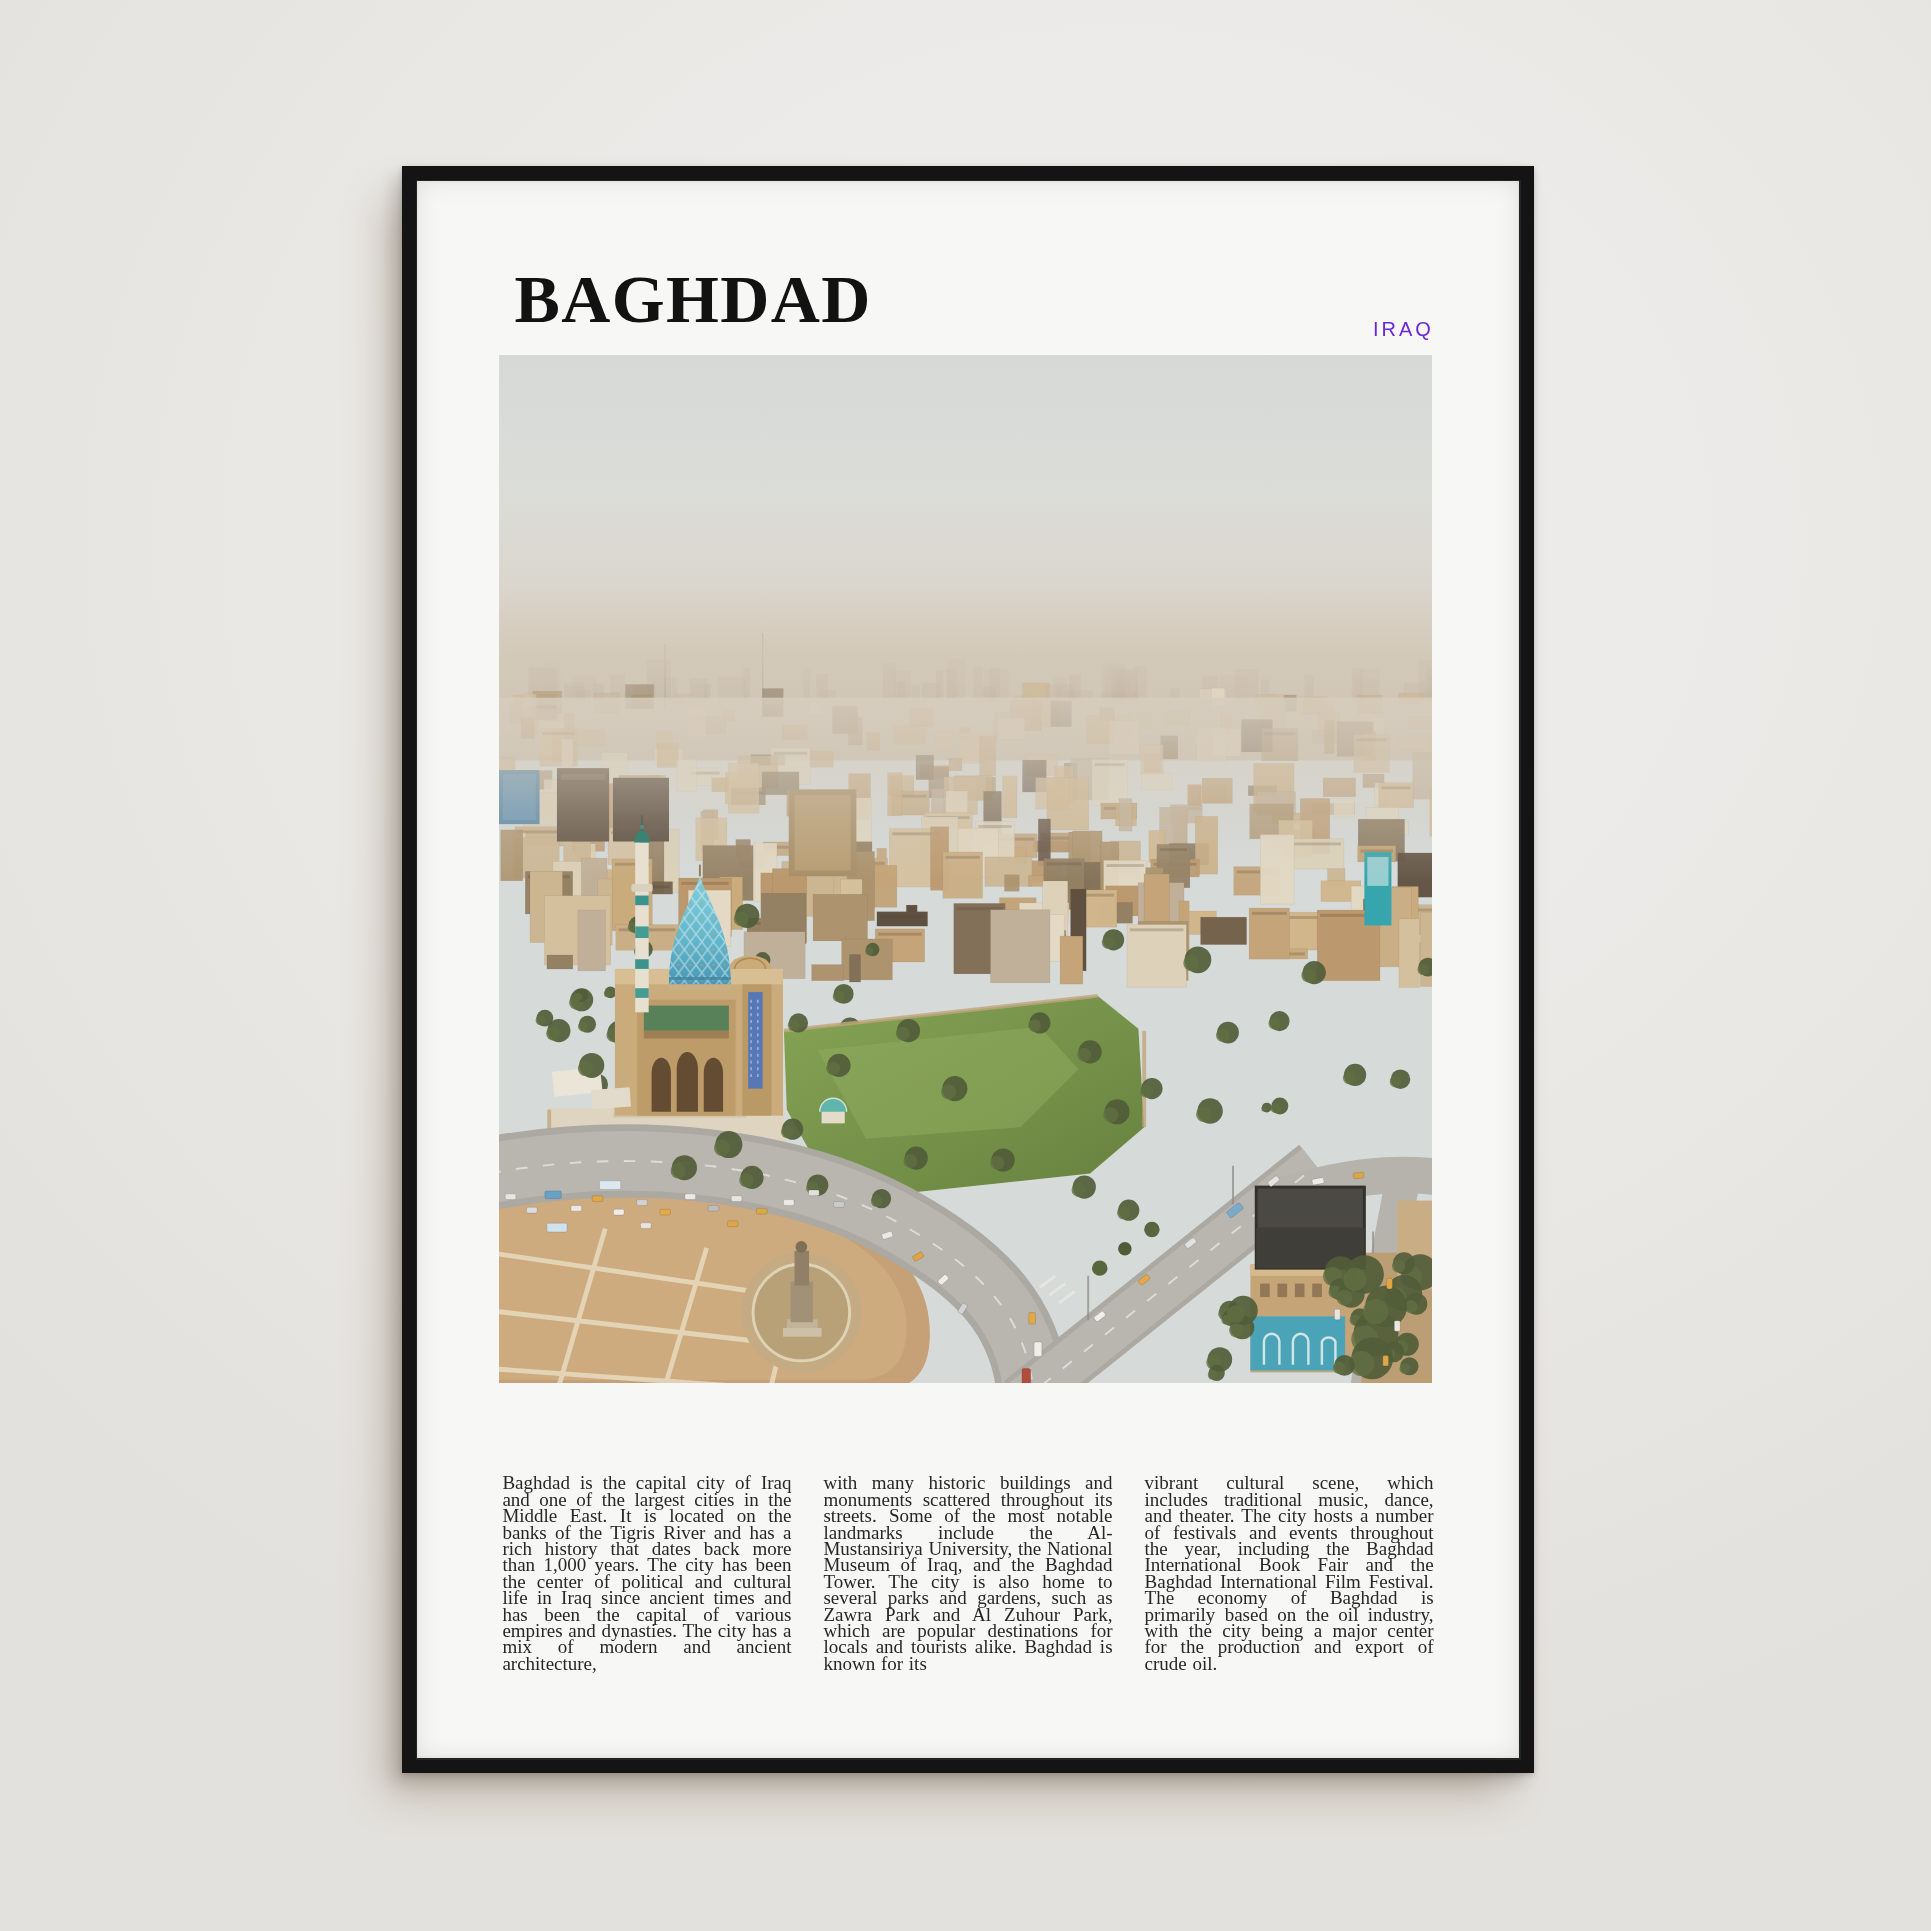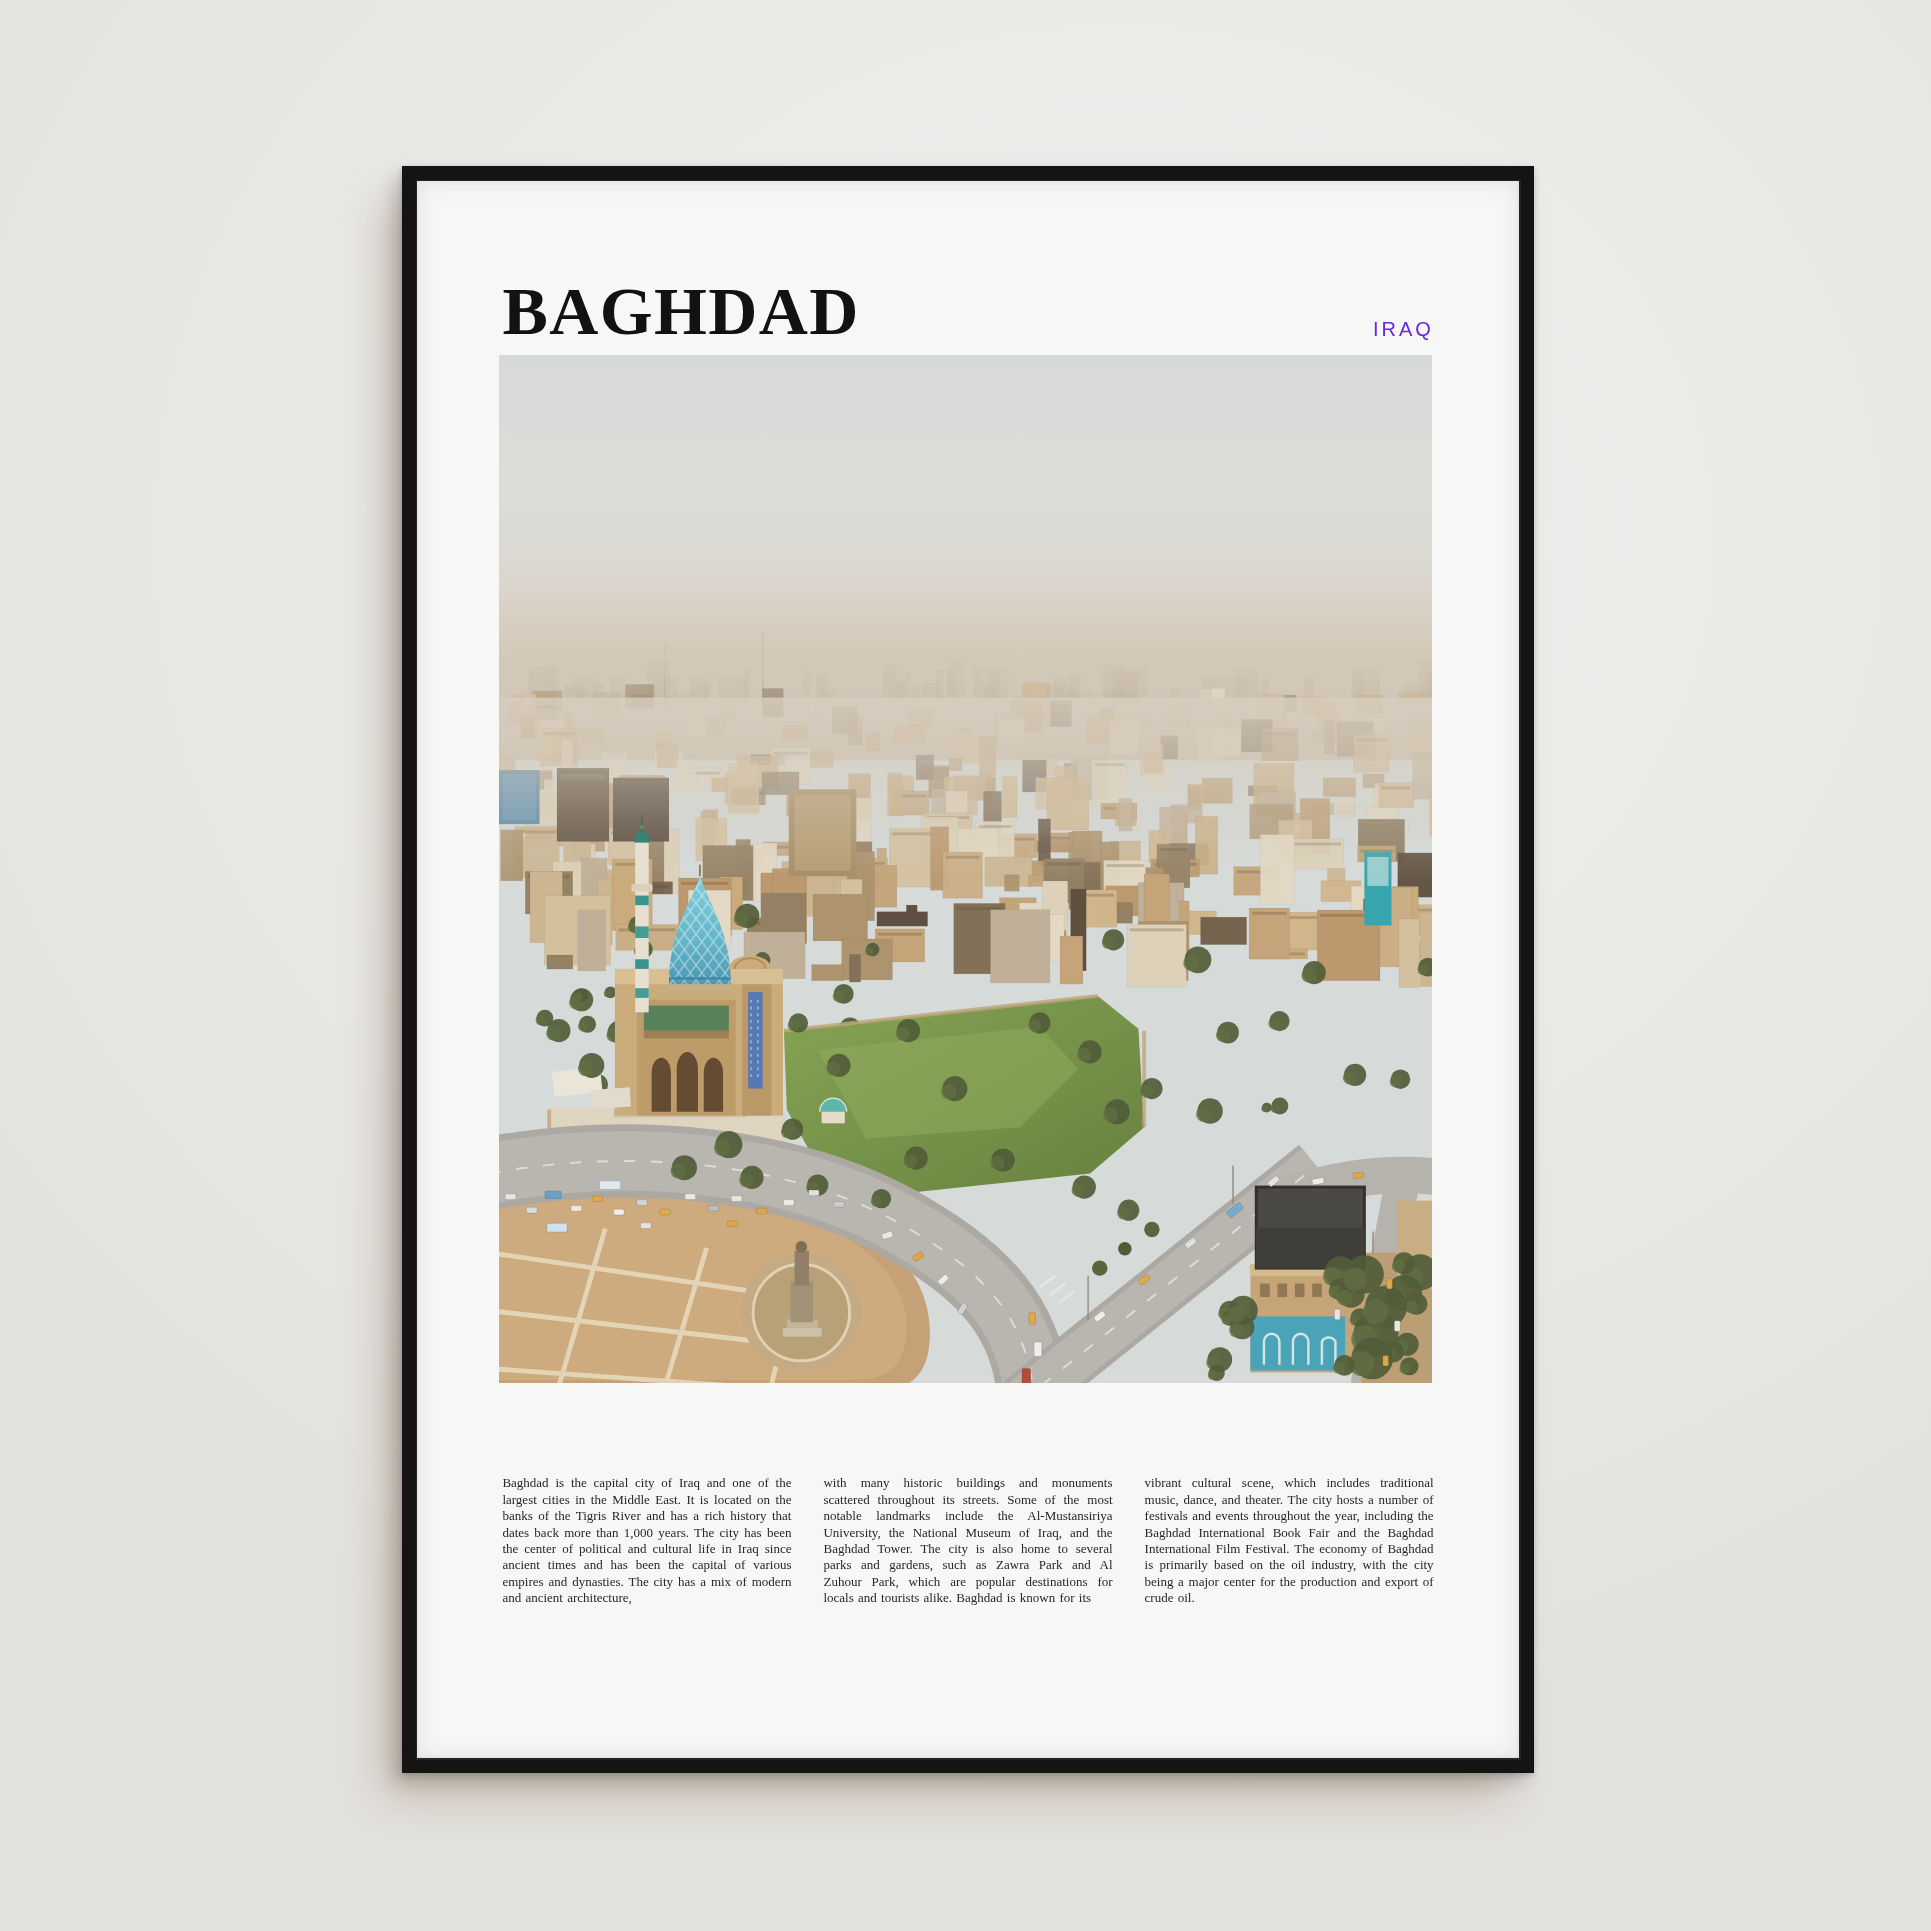--- a/index.html
+++ b/index.html
@@ -23,21 +23,21 @@
   }
   .poster{
     position:relative;width:100%;height:100%;background:#f7f7f6;
     box-shadow:inset 0 0 25px rgba(40,40,45,.10), inset 0 0 3.9px rgba(0,0,0,.08);
   }
   .title-row{
     position:absolute;left:85px;right:85px;top:91px;height:73px;
     display:flex;justify-content:space-between;align-items:flex-end;
   }
   .city-title{
-    margin:0;font-family:"Liberation Serif", serif;font-weight:700;
+    margin:12px;font-family:"Liberation Serif", serif;font-weight:700;
     font-size:68px;line-height:68px;letter-spacing:1.4px;color:#121212;
   }
   .country-label{
     font-family:"Liberation Sans", sans-serif;font-weight:400;
     font-size:20px;line-height:20px;letter-spacing:2.9px;color:#6d28d9;
     padding-bottom:6.8px;
   }
   .photo-wrap{
     position:absolute;left:82px;top:174px;width:933px;height:1028px;overflow:hidden;
     background:#d5dcdc;
@@ -51,21 +51,21 @@
     font-family:"Liberation Sans", sans-serif;font-weight:700;
     font-size:24px;letter-spacing:2.4px;color:#161616;
   }
   .rule{flex:1;height:2.9px;background:#454545;margin-left:25px;margin-top:2.9px;}
   .columns{
     position:absolute;left:85px;right:85px;top:1294px;
     display:flex;gap:32px;
   }
   .col{
     flex:1;font-family:"Liberation Serif", serif;
-    font-size:13px;line-height:16.4px;color:#272727;
+    font-size:19px;line-height:16.4px;color:#272727;
     text-align:justify;word-spacing:1px;
   }
 </style>
 </head>
 <body>
 
 <div class="frame">
   <div class="poster">
 
     <div class="title-row">

